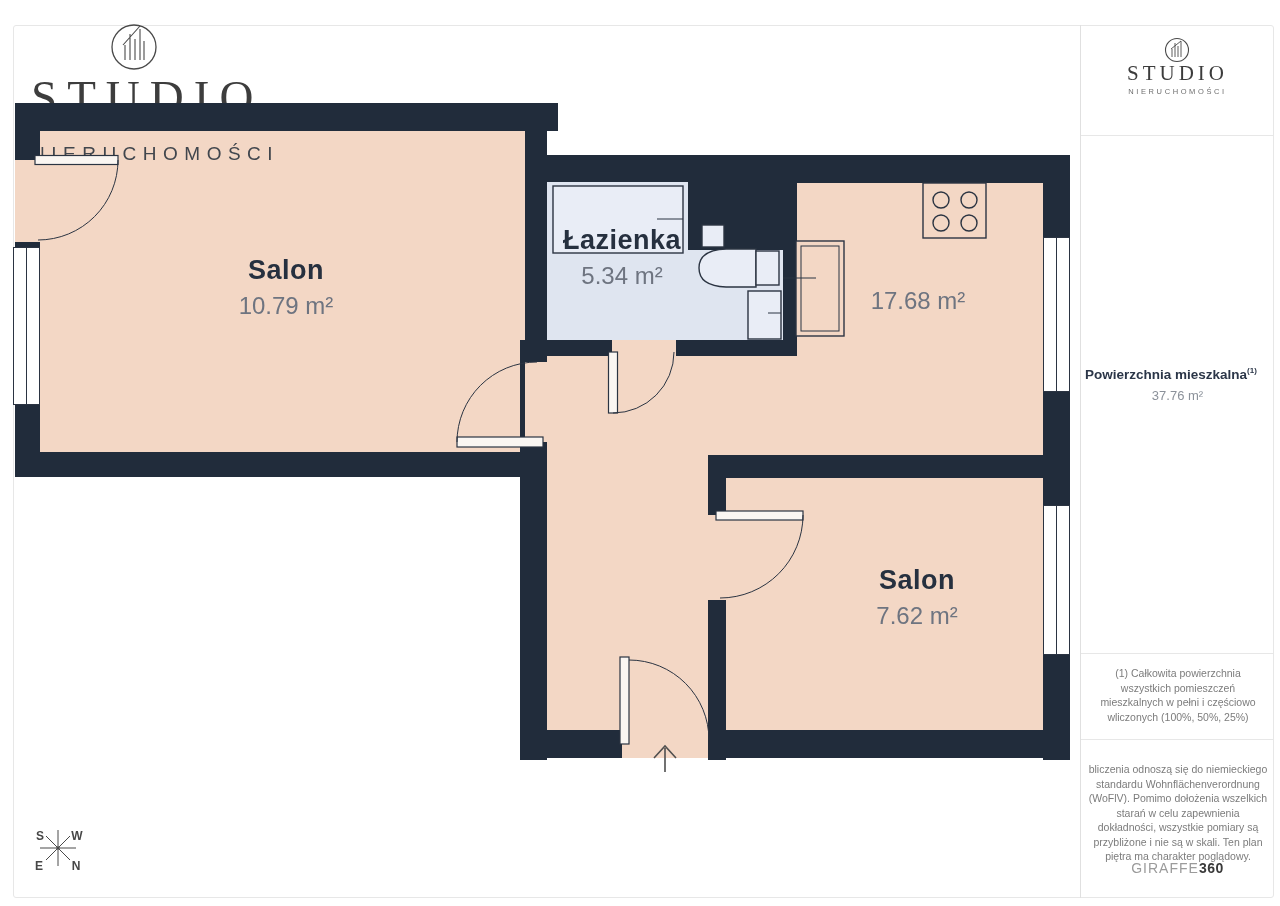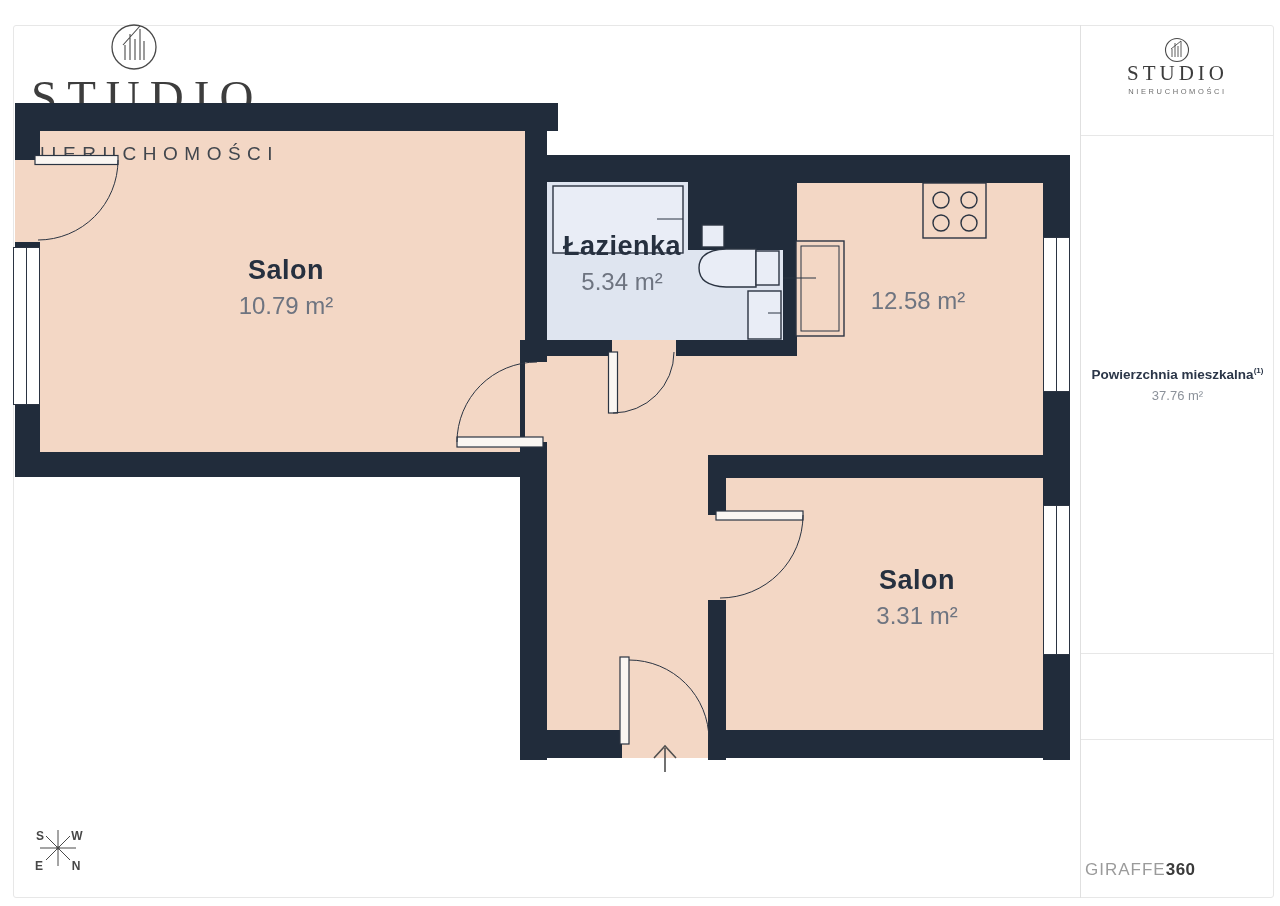--- a/index.html
+++ b/index.html
@@ -29,25 +29,25 @@
   .roomlabel .ar{font-size:24px;color:var(--muted);margin-top:6px}
 
   
   .wm-studio{font-family:"Liberation Serif",serif;font-size:47px;letter-spacing:10px;color:#3d3d3d}
   .wm-sub{font-size:19px;letter-spacing:6.5px;color:#41464d;font-weight:400}
 
   
   .sb{z-index:8}
   .sb-studio{font-family:"Liberation Serif",serif;font-size:21px;letter-spacing:4px;color:#3c3c3c;text-align:center}
   .sb-sub{font-size:7.5px;letter-spacing:2.6px;color:#6e6e6e;text-align:center}
-  .sb-title{font-size:13.5px;font-weight:700;color:#2b3648;text-align:center}
+  .sb-title{font-size:13.5px;font-weight:700;color:#2b3648;text-align:left}
   .sb-title sup{font-size:8px}
   .sb-value{font-size:13px;color:#8b919a;text-align:center}
   .sb-note{font-size:10.5px;line-height:14.5px;color:#7c7c7c;text-align:center}
-  .sb-vendor{font-size:17px;letter-spacing:1px;color:#9b9b9b;text-align:left}
+  .sb-vendor{font-size:14px;letter-spacing:1px;color:#9b9b9b;text-align:center}
   .sb-vendor b{color:#3a3a3a;letter-spacing:.5px}
   .thin{stroke:var(--outline);stroke-width:1;fill:none}
   .leaf{fill:#faf6f2;stroke:var(--outline);stroke-width:1.2}
   .fx{fill:var(--fixture);stroke:var(--outline);stroke-width:1.4}
   .fxo{fill:none;stroke:var(--outline);stroke-width:1.4}
   .fxf{fill:var(--floor);stroke:var(--outline);stroke-width:1.4}
   .wwin{fill:#ffffff}
   .wline{stroke:#2b3442;stroke-width:1;fill:none}
   .cmp{stroke:#4a4a4a;stroke-width:1;fill:none}
   .cmp-txt{font-family:"Liberation Sans",sans-serif;font-size:12px;font-weight:700;fill:#474747}
@@ -178,39 +178,41 @@
     <g>
       <circle class="logo" style="stroke-width:1.1" cx="1177" cy="50" r="11.5"></circle>
       <path class="logo" style="stroke-width:0.9" d="M1172,57V49 M1175,57V43 M1178,57V46 M1181,57V41 M1171,49L1181,41"></path>
     </g>
   </svg>
 
   <div class="abs roomlabel" style="left:286px;top:255px">
     <div class="nm">Salon</div>
     <div class="ar">10.79 m²</div>
   </div>
-  <div class="abs roomlabel" style="left:622px;top:231px">
+  <div class="abs roomlabel" style="left:622px;top:225px">
     <div class="nm">Łazienka</div>
     <div class="ar">5.34 m²</div>
   </div>
   <div class="abs roomlabel" style="left:918px;top:281px">
-    <div class="ar">12.58 m²</div>
+    <div class="ar">17.68 m²</div>
   </div>
   <div class="abs roomlabel" style="left:917px;top:565px">
     <div class="nm">Salon</div>
-    <div class="ar">3.31 m²</div>
+    <div class="ar">7.62 m²</div>
   </div>
 
   <div class="abs vline"></div>
   <div class="abs hdiv" style="top:135px"></div>
   <div class="abs hdiv" style="top:653px"></div>
   <div class="abs hdiv" style="top:739px"></div>
 
   <div class="abs sb sb-studio" style="left:1085px;top:61px;width:185px">STUDIO</div>
   <div class="abs sb sb-sub" style="left:1085px;top:87px;width:185px">NIERUCHOMOŚCI</div>
 
   <div class="abs sb sb-title" style="left:1085px;top:366px;width:185px"><span>Powierzchnia mieszkalna</span><sup>(1)</sup></div>
   <div class="abs sb sb-value" style="left:1085px;top:388px;width:185px">37.76 m²</div>
 
+  <div class="abs sb sb-note" style="left:1089px;top:666px;width:178px">(1) Całkowita powierzchnia wszystkich pomieszczeń mieszkalnych w pełni i częściowo wliczonych (100%, 50%, 25%)</div>
+  <div class="abs sb sb-note" style="left:1087px;top:762px;width:182px">bliczenia odnoszą się do niemieckiego standardu Wohnflächenverordnung (WoFlV). Pomimo dołożenia wszelkich starań w celu zapewnienia dokładności, wszystkie pomiary są przybliżone i nie są w skali. Ten plan piętra ma charakter poglądowy.</div>
 
   <div class="abs sb sb-vendor" style="left:1085px;top:860px;width:185px"><span>GIRAFFE</span><b>360</b></div>
 
 </div>
 
 </body></html>

